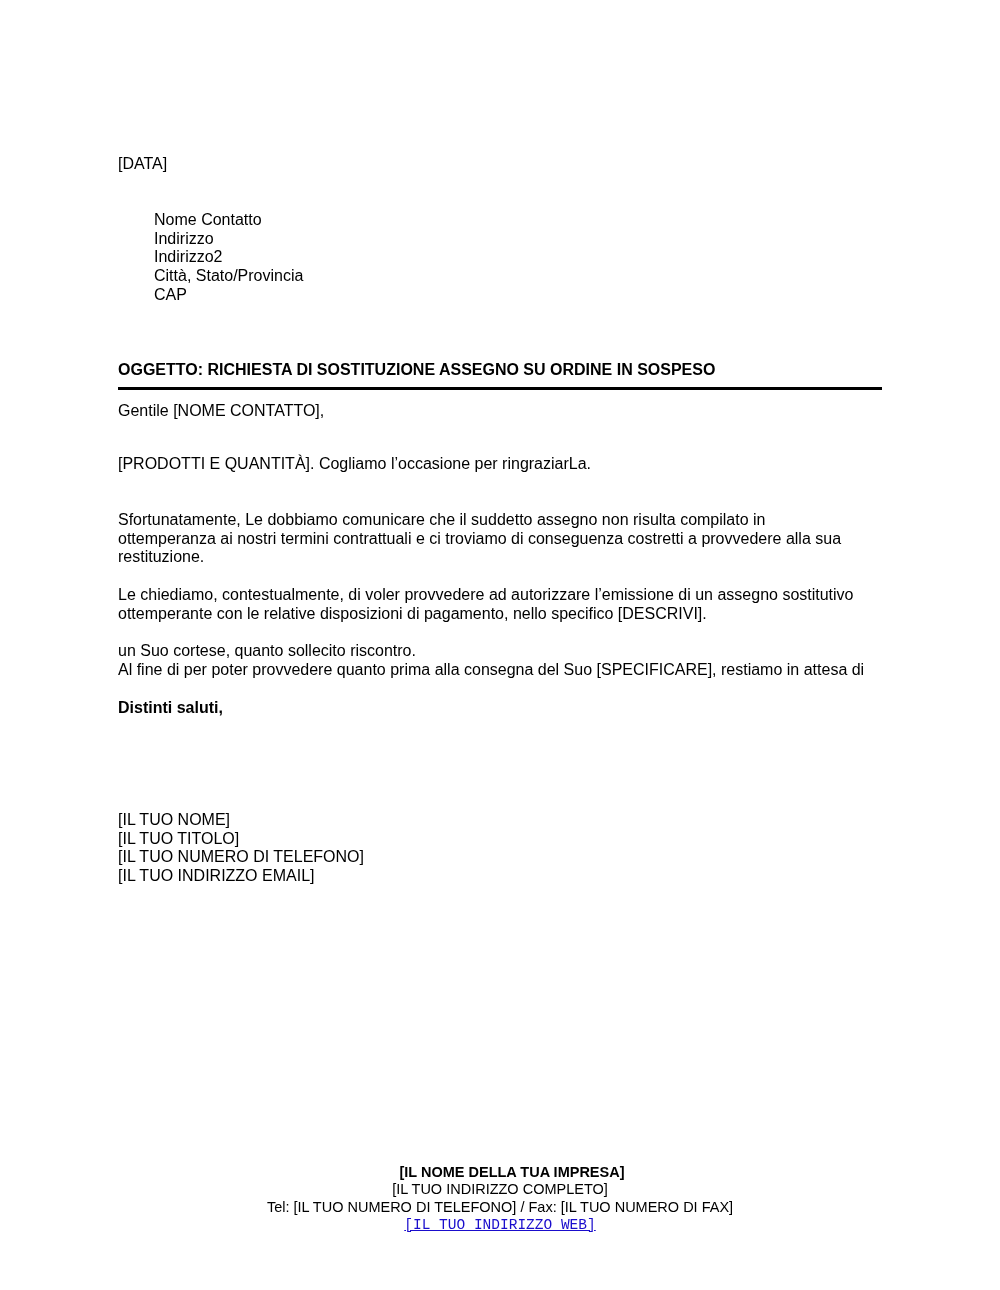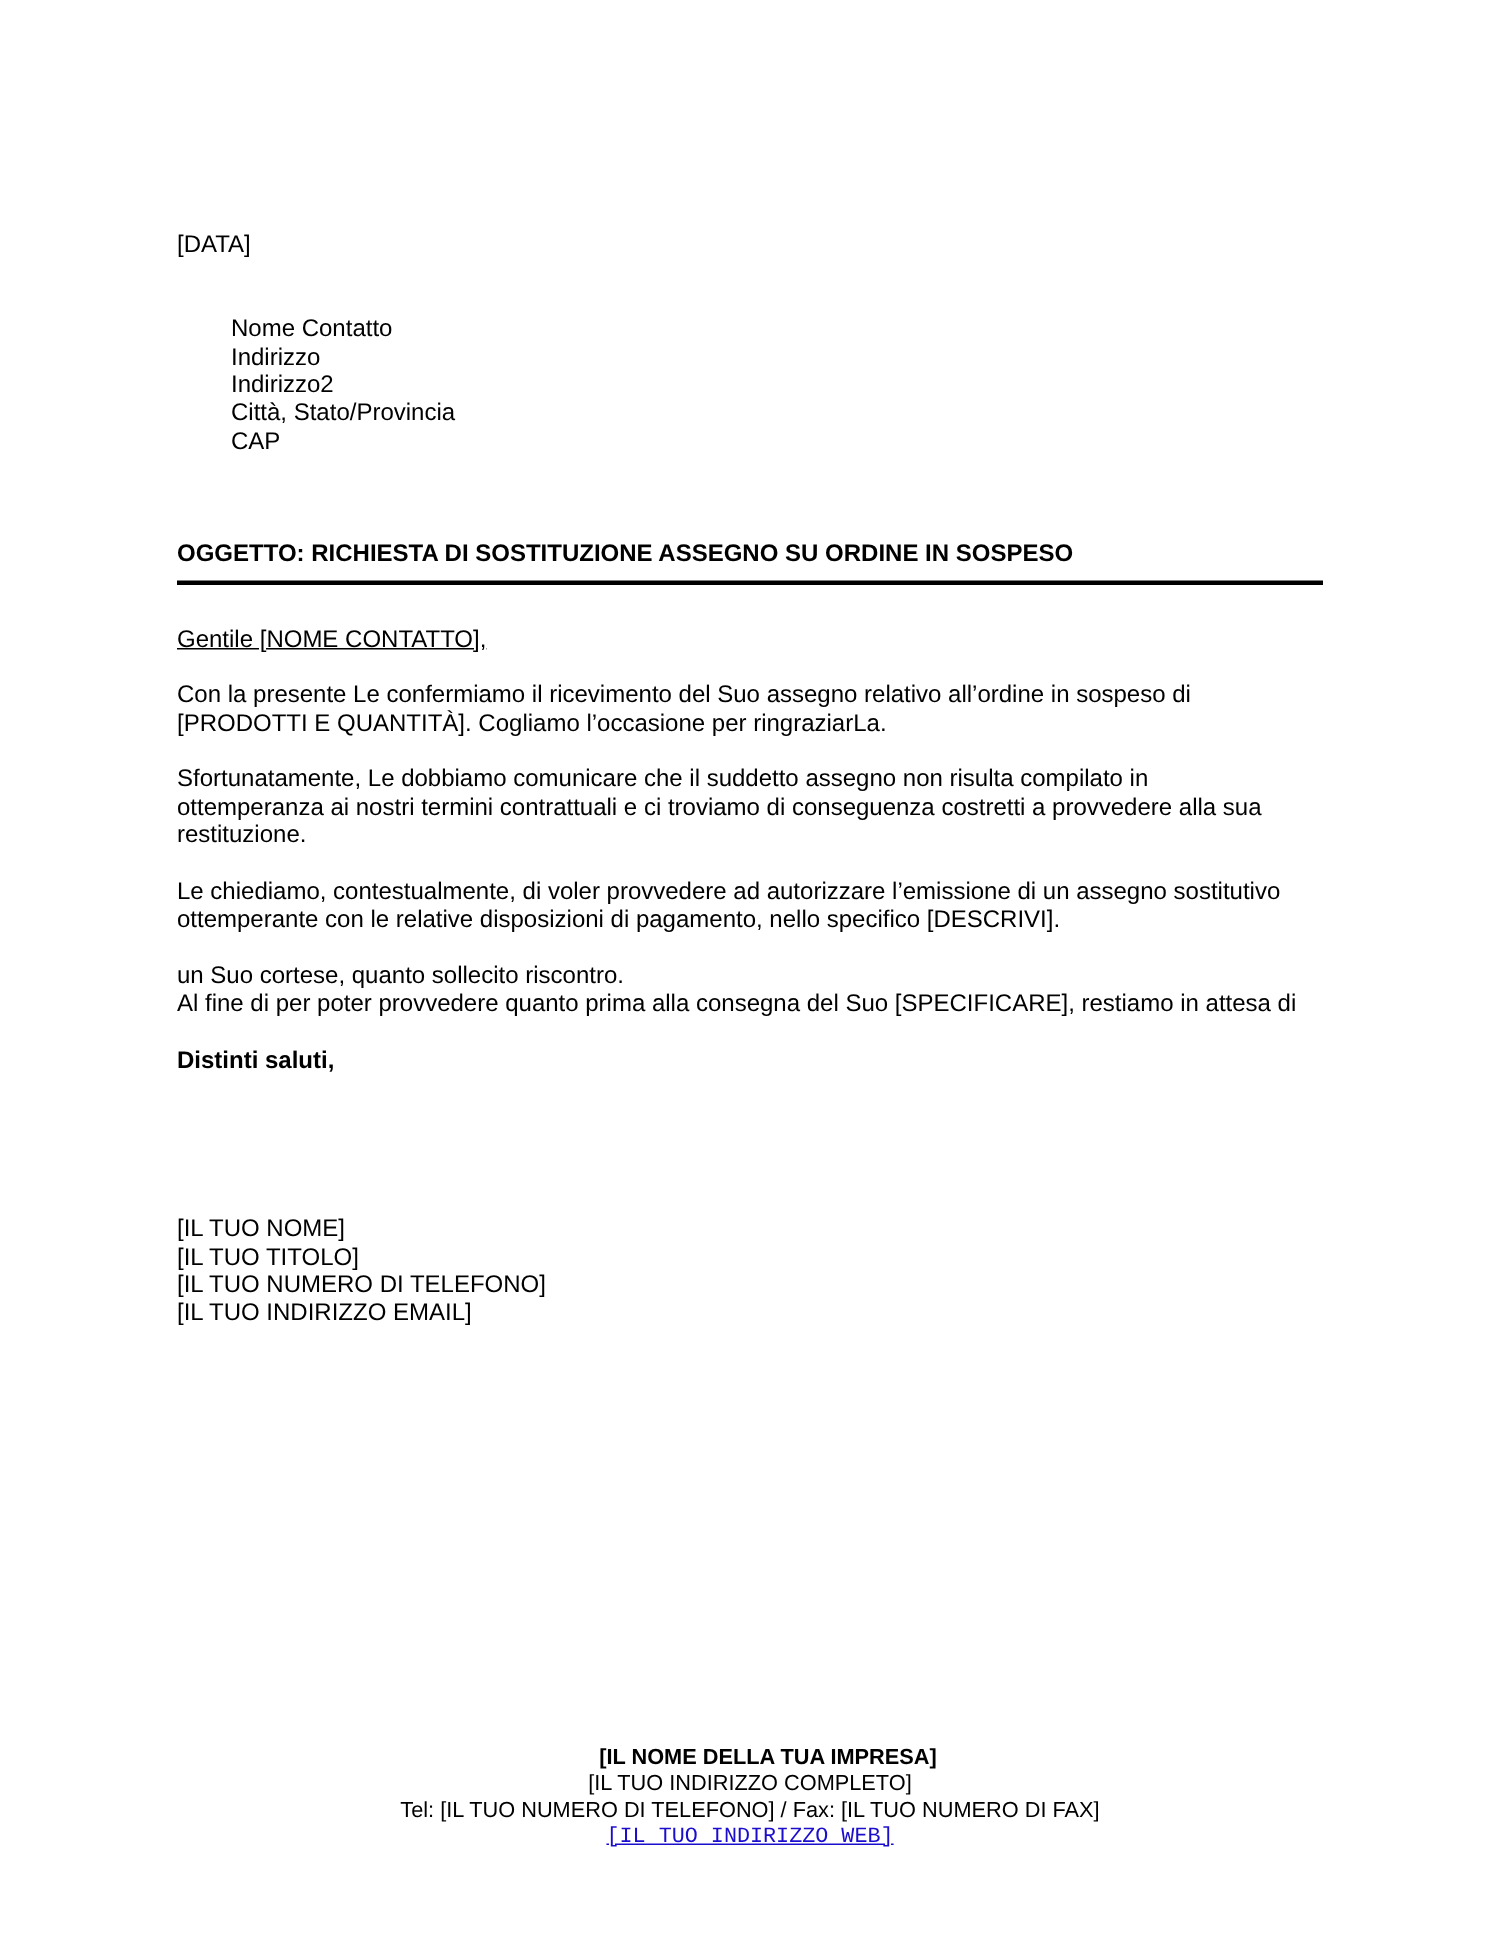--- a/index.html
+++ b/index.html
@@ -31,21 +31,21 @@
       white-space: nowrap;
     }
     .rule {
       position: absolute;
       left: 118px;
       top: 387px;
       width: 764px;
       height: 3px;
       background: #000000;
     }
-    .salutation { top: 418px; text-decoration: underline; }
+    .salutation { top: 402px; }
     .para { width: 770px; }
     .p1 { top: 455px; }
     .p2 { top: 511px; }
     .p3 { top: 586px; }
     .p4 { top: 642px; }
     .closing { top: 699px; font-weight: bold; }
     .signature { top: 811px; }
     .footer {
       position: absolute;
       left: 0;
@@ -79,21 +79,20 @@
     <span class="line">CAP</span>
   </div>
 
   <div class="abs subject">OGGETTO: RICHIESTA DI SOSTITUZIONE ASSEGNO SU ORDINE IN SOSPESO</div>
 
   <div class="rule"></div>
 
   <div class="abs salutation">Gentile [NOME CONTATTO],</div>
 
   <div class="abs para p1">
-    <span class="line">Con la presente Le confermiamo il ricevimento del Suo assegno relativo all’ordine in sospeso di</span>
     <span class="line">[PRODOTTI E QUANTITÀ]. Cogliamo l’occasione per ringraziarLa.</span>
   </div>
 
   <div class="abs para p2">
     <span class="line">Sfortunatamente, Le dobbiamo comunicare che il suddetto assegno non risulta compilato in</span>
     <span class="line">ottemperanza ai nostri termini contrattuali e ci troviamo di conseguenza costretti a provvedere alla sua</span>
     <span class="line">restituzione.</span>
   </div>
 
   <div class="abs para p3">

